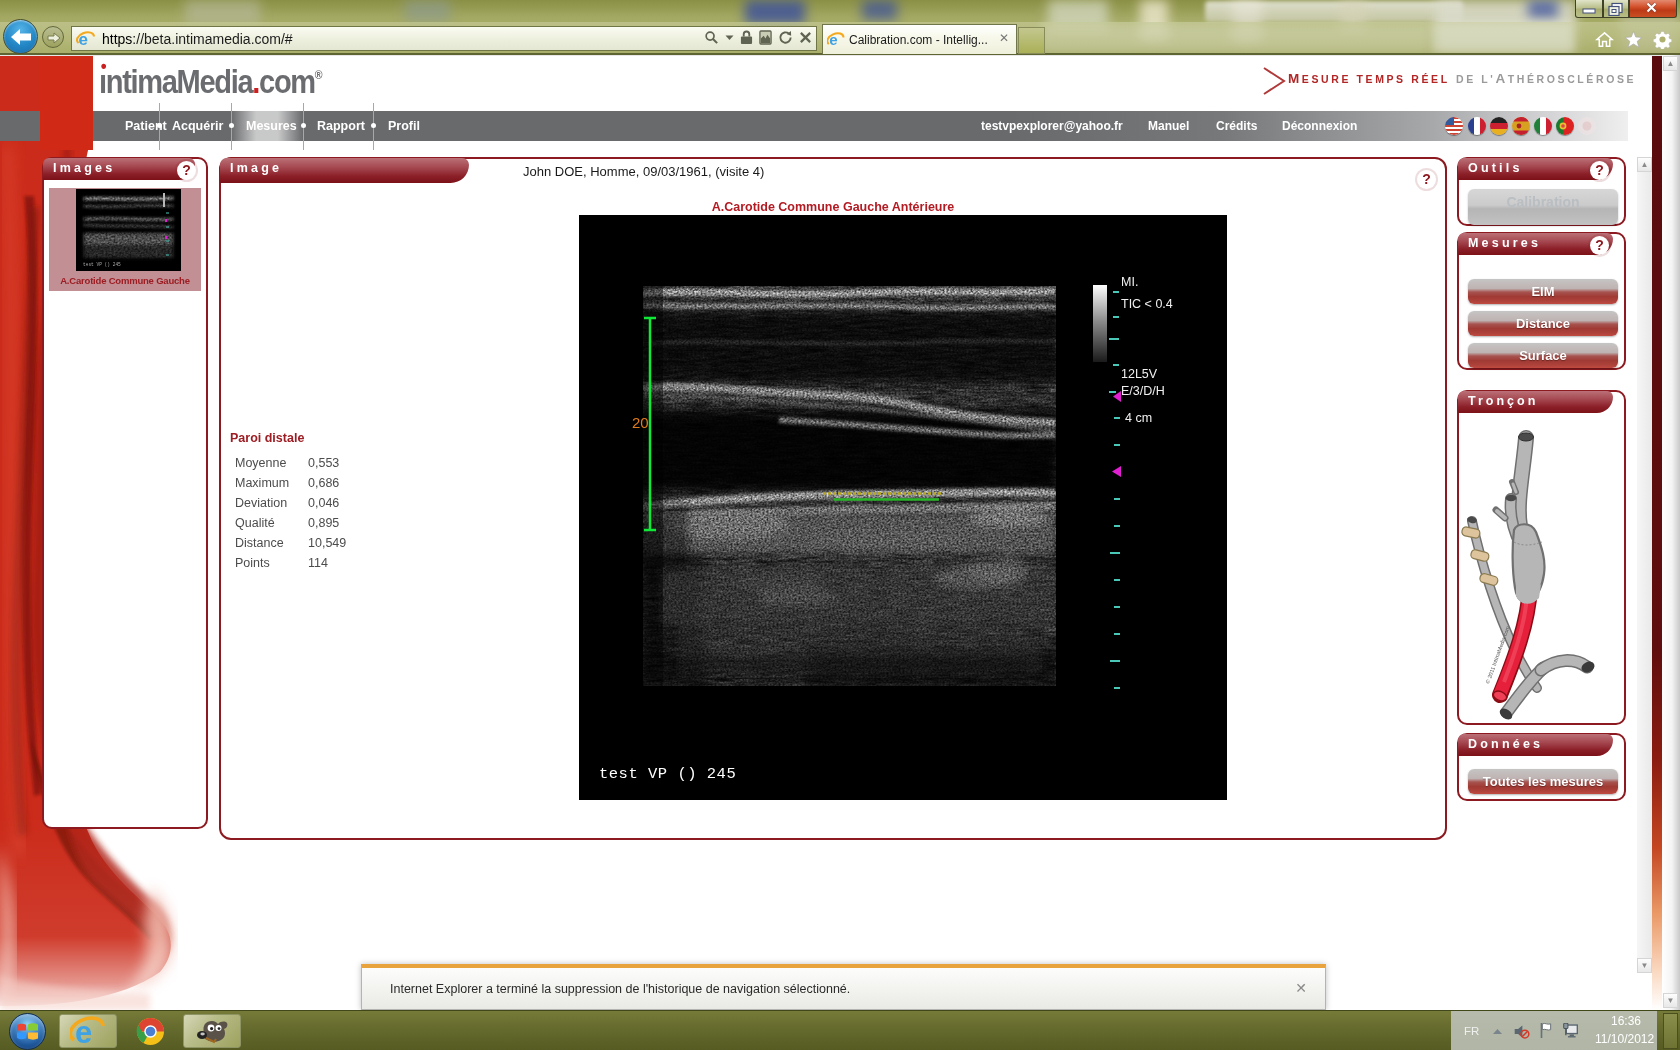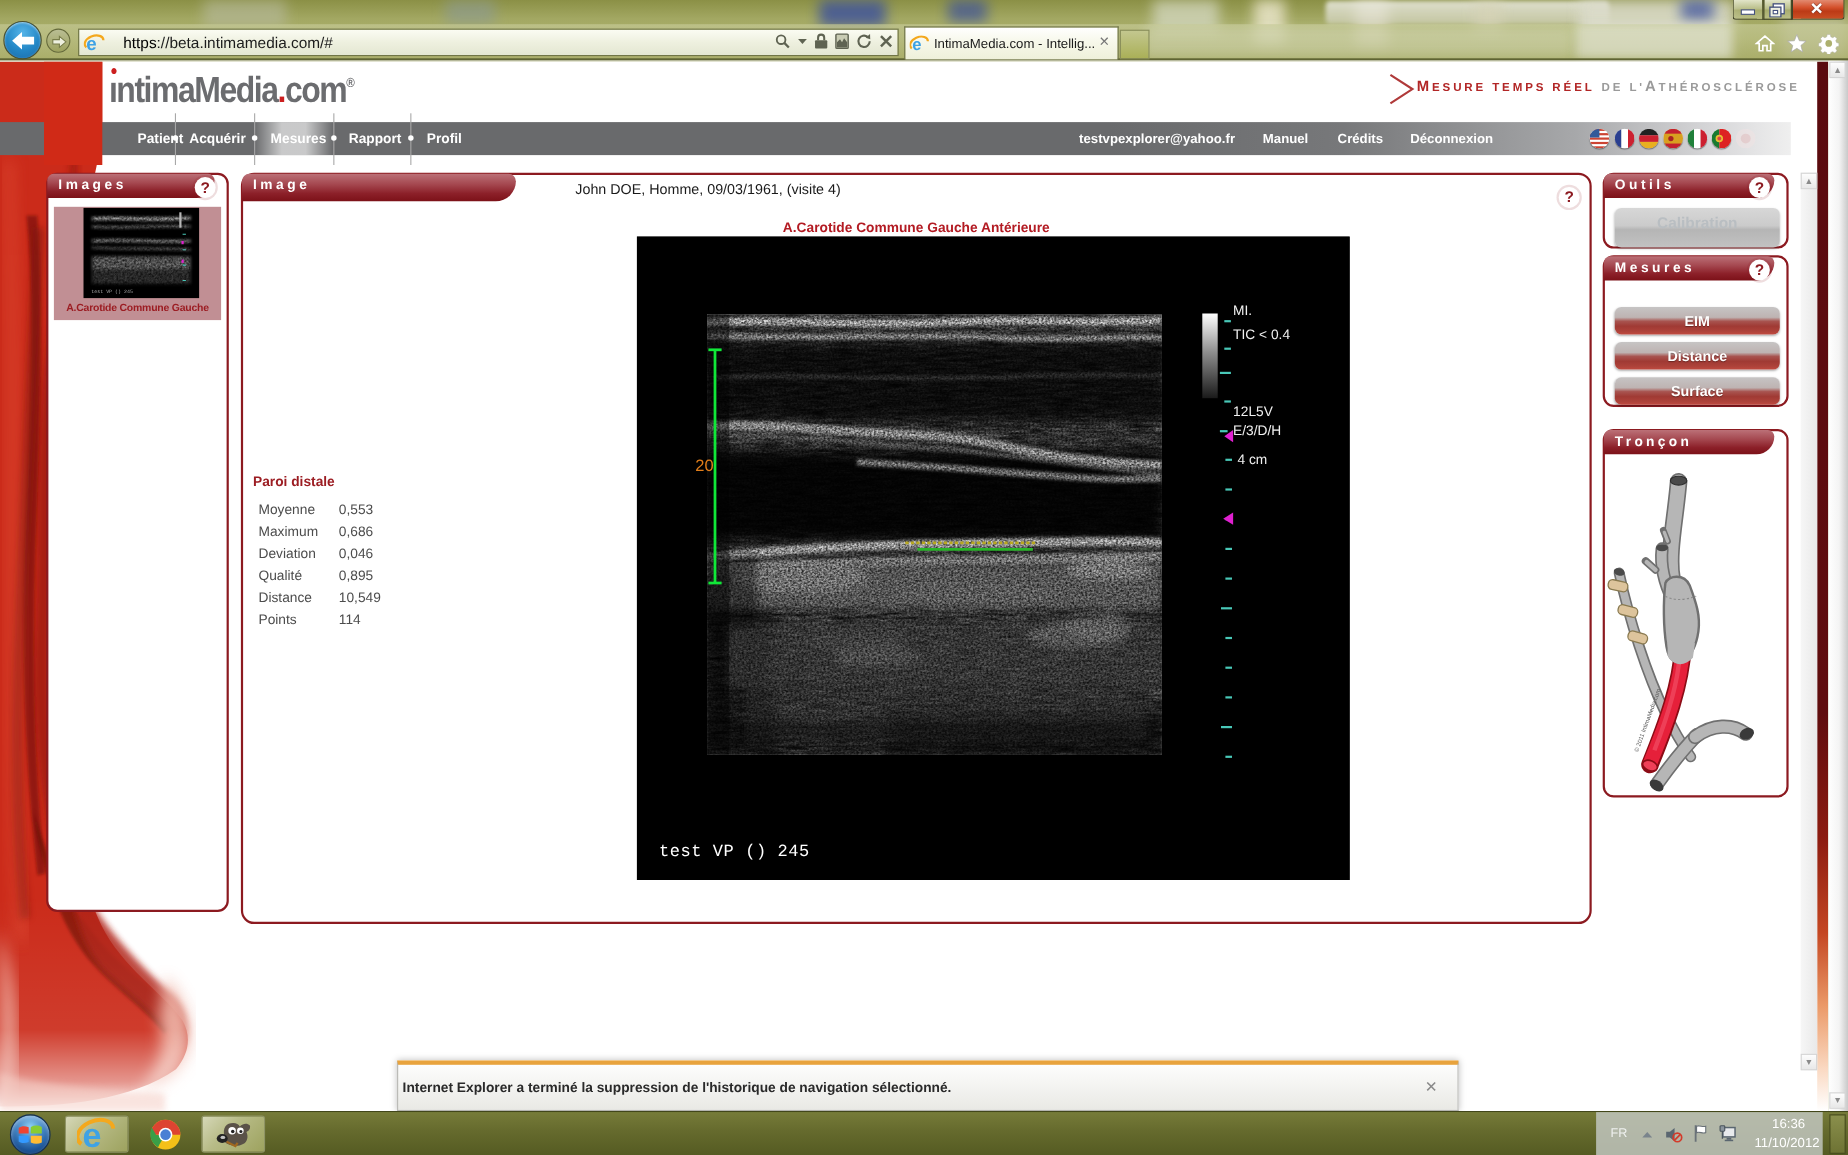--- a/index.html
+++ b/index.html
@@ -22,21 +22,21 @@
     border:1px solid #4b5030; box-shadow:inset 0 1px 2px rgba(255,255,255,.6); }
   #backbtn svg { position:absolute; left:5px; top:7px; }
   #fwdbtn { left:42px; top:26px; width:22px; height:22px; border-radius:50%;
     background:linear-gradient(180deg,#b9bd93 0%,#9da25e 100%); border:1px solid #63683a; }
   #fwdbtn svg { position:absolute; left:3px; top:3px; }
 
   
   #addr { left:71px; top:26px; width:746px; height:25px; border:1px solid #707546;
     background:linear-gradient(180deg,#fbfcf3 0%,#eef0df 50%,#e4e7d2 100%);
     display:flex; align-items:center; }
-  #addr .url { font-size:14px; color:#1c1c1c; margin-left:16px; }
+  #addr .url { font-size:14px; color:#1c1c1c; margin-left:6px; }
   #addr .url b{ font-weight:normal; color:#000; }
   #addr .aicons { position:absolute; right:4px; top:3px; display:flex; gap:6px; align-items:center; }
 
   
   #tab { left:822px; top:24px; width:195px; height:30px; white-space:nowrap; overflow:hidden; border:1px solid #70754a; border-bottom:none;
     background:linear-gradient(180deg,#ffffff 0%,#f7f8ea 45%,#eef0da 100%);
     display:flex; align-items:center; font-size:13.5px; color:#1a1a1a; }
   #newtab { left:1018px; top:27px; width:27px; height:27px; border:1px solid #878c58;
     background:linear-gradient(180deg,#c3c78f 0%,#aab057 100%); }
 
@@ -137,21 +137,21 @@
     box-shadow:0 1px 2px rgba(0,0,0,.25); }
 
   
   #pagescroll { left:1637px; top:101px; width:15px; height:816px;
     background:linear-gradient(90deg,#f6f6f6,#e9e9e9); }
 
   
   #notif { left:361px; top:908px; width:965px; height:46px; background:linear-gradient(180deg,#fdfdfc,#e9e9e5);
     border:1px solid #b4b4b0; border-top:4px solid #e8a33d; box-shadow:0 0 6px rgba(0,0,0,.25);
     font-size:12.5px; color:#2a2a2a; }
-  #notif .msg { position:absolute; left:4px; top:14px;font-weight:bold; }
+  #notif .msg { position:absolute; left:28px; top:14px; }
   #notif .x { position:absolute; right:18px; top:12px; color:#8a8a8a; font-size:14px; }
 
   
   #taskbar { left:0; top:1010px; width:1680px; height:40px;
     background:linear-gradient(180deg,#767b39 0%,#656a2d 45%,#555b22 100%); border-top:1px solid #42471a; }
   .taskbtn { position:absolute; top:3px; width:58px; height:34px; border-radius:3px;
     border:1px solid #8f9465; background:linear-gradient(135deg,#d6d8b8 0%,#b8bc88 40%,#9da25e 100%); }
   #traybox { position:absolute; left:1451px; top:0px; width:206px; height:40px; background:rgba(193,197,190,.85); }
   #showdesk { position:absolute; left:1663px; top:2px; width:15px; height:36px;
     background:linear-gradient(180deg,#8a8f4c,#6e7334); border:1px solid #4a4f20; }
@@ -221,21 +221,21 @@
         <path d="M2 2 L12 12 M12 2 L2 12" stroke="#5f6352" stroke-width="2.4"></path>
       </svg>
   </span>
 </div>
 
 <div id="tab" class="abs">
   <svg width="18" height="16" viewBox="0 0 20 18" style="margin:0 4px;flex:none;">
       <text x="2.5" y="15" font-family="Liberation Sans" font-weight="bold" font-size="17" fill="#3ea2e5">e</text>
       <path d="M2 13.5 A9.5 6.2 -22 1 1 18.5 6.2" stroke="#f4a81d" stroke-width="2.2" fill="none"></path>
     </svg>
-  <span style="font-size:12px;">IntimaMedia.com - Intellig...</span>
+  <span style="font-size:12px;">Calibration.com - Intellig...</span>
   <span style="position:absolute;right:7px;top:6px;color:#777;font-size:12px;">✕</span>
 </div>
 <div id="newtab" class="abs"></div>
 
 <div id="btnmin" class="winbtn">
     <svg width="26" height="16" style="position:absolute;left:0;top:0;">
       <rect x="7" y="9" width="12" height="4" fill="#fff" stroke="#44507c" stroke-width="1"></rect>
     </svg>
   </div>
 <div id="btnmax" class="winbtn">
@@ -626,20 +626,24 @@
       <ellipse cx="129" cy="249" rx="5" ry="6.8" fill="#3a3a3a" transform="rotate(65 129 249)"></ellipse>
 
       <g fill="#ddc49c" stroke="#8a7a50" stroke-width="1.2">
         <rect x="3" y="110" width="18" height="9" rx="4" transform="rotate(12 12 114)"></rect>
         <rect x="12" y="133" width="18" height="9" rx="4" transform="rotate(14 21 137)"></rect>
         <rect x="21" y="157" width="18" height="9" rx="4" transform="rotate(16 30 161)"></rect>
       </g>
       <text x="30" y="266" fill="#555" font-size="5.5" font-family="Liberation Sans" transform="rotate(-70 30 266)">© 2011 IntimaMedia.com</text>
     </svg>
   </div>
+  <div id="pdonnees" class="panel">
+    <div class="ptitle">Données</div>
+    <div class="rbtn" style="top:34px;">Toutes les mesures</div>
+  </div>
 
   <div id="pagescroll" class="abs">
     <div class="sarrow" style="top:0;left:0;">▲</div>
     <div class="sarrow" style="top:801px;left:0;">▼</div>
   </div>
 
   <div id="notif" class="abs">
     <span class="msg">Internet Explorer a terminé la suppression de l'historique de navigation sélectionné.</span>
     <span class="x">✕</span>
   </div>

